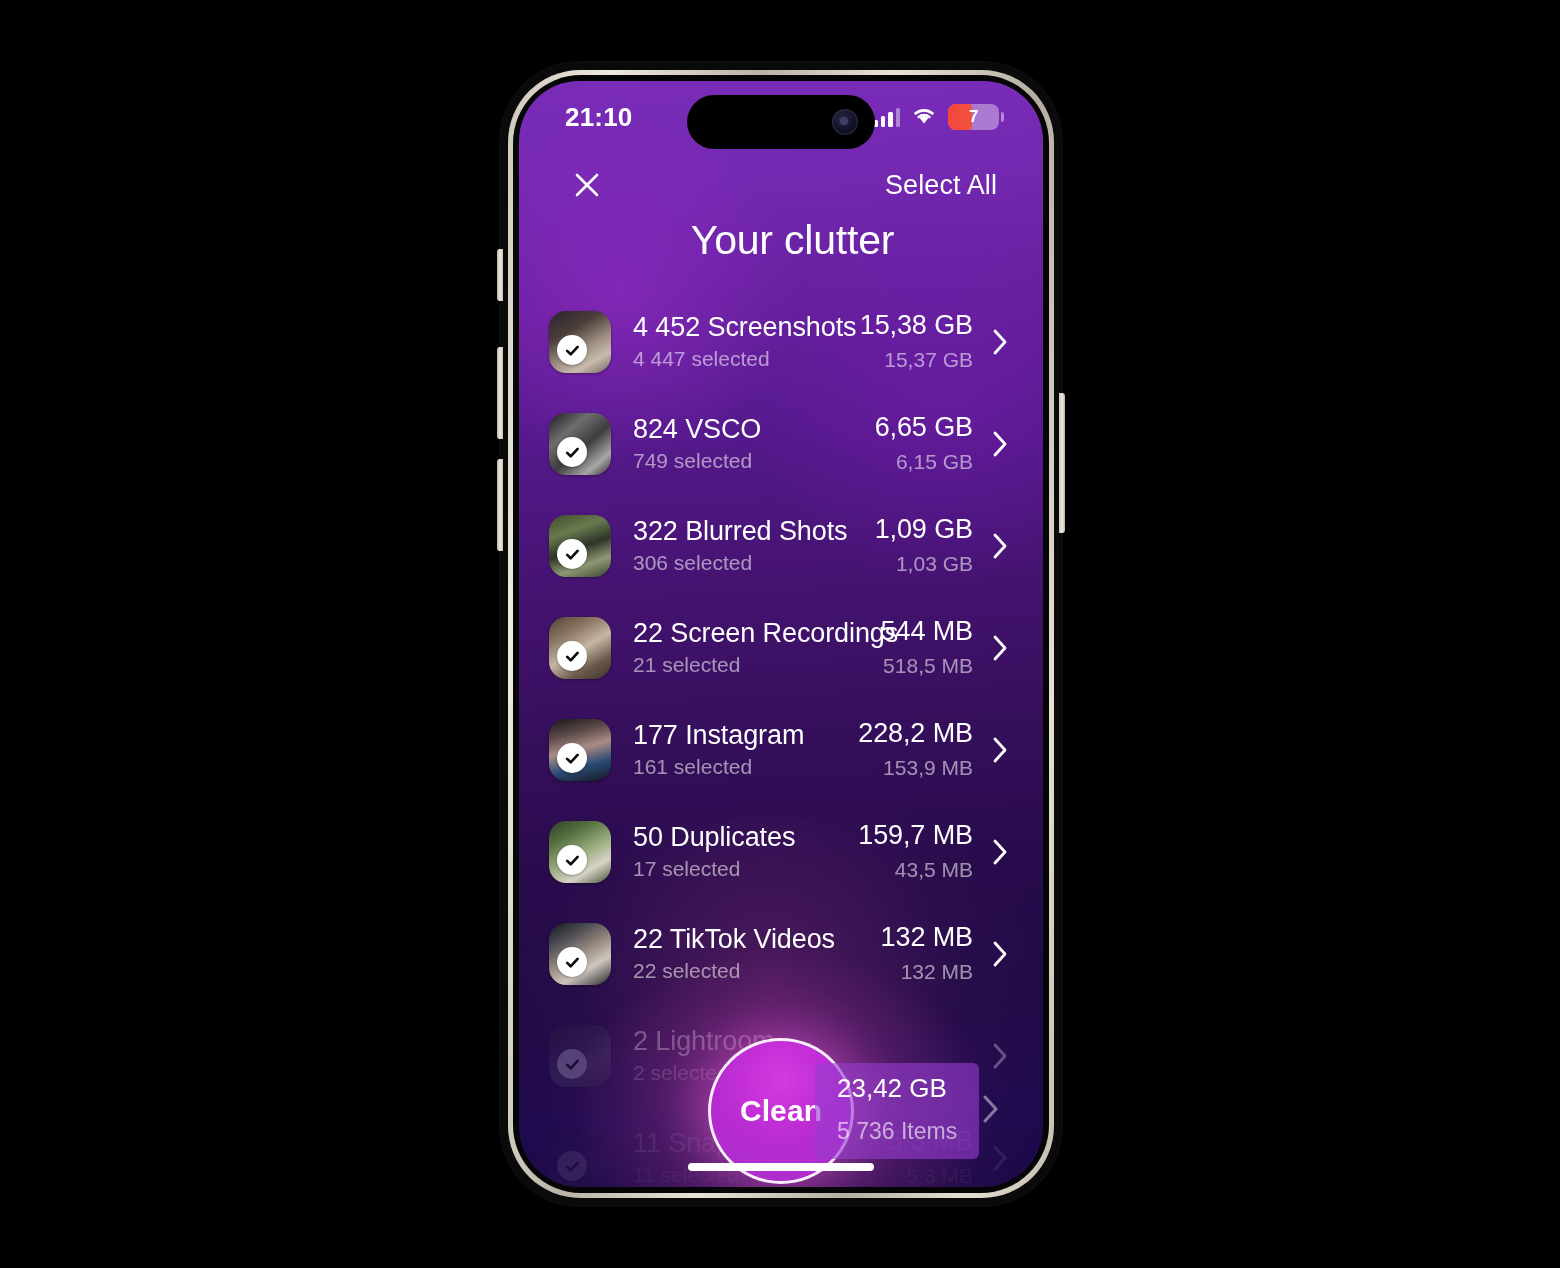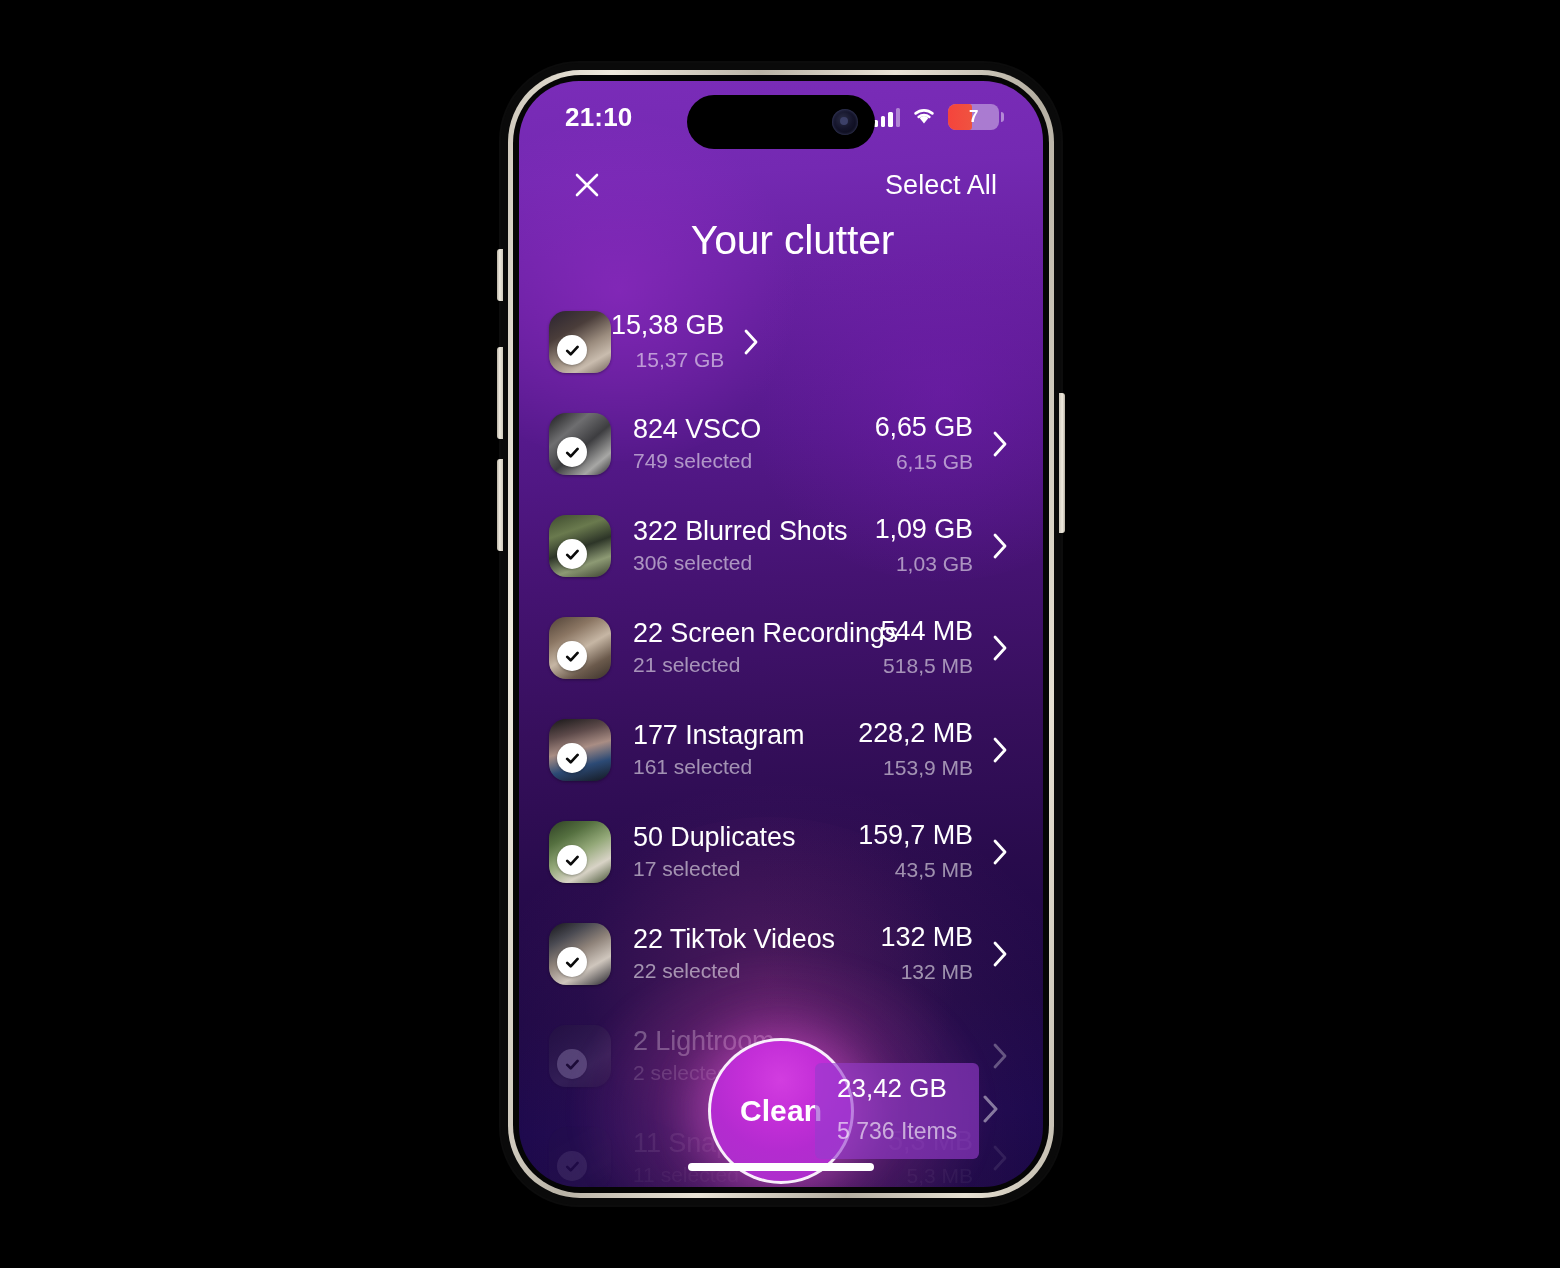--- a/index.html
+++ b/index.html
@@ -250,20 +250,24 @@
       <div id="list">
           <div class="row">
             <div class="thumb">
               <div class="img" style="background:linear-gradient(150deg,#2b2430 0%,#4a3d3a 32%,#9b8c7e 58%,#c9bcae 78%,#6f6258 100%)"></div>
               <div class="check">
                 <svg width="17" height="17" viewBox="0 0 17 17">
                   <path d="M3.2 8.9 L6.7 12.3 L13.6 4.9" stroke="#0b0b0b" stroke-width="2.7" fill="none" stroke-linecap="round" stroke-linejoin="round"></path>
                 </svg>
               </div>
             </div>
+            <div class="mid">
+              <div class="t1">4 452 Screenshots</div>
+              <div class="t2">4 447 selected</div>
+            </div>
             <div class="right">
               <div class="s1">15,38 GB</div>
               <div class="s2">15,37 GB</div>
             </div>
             <div class="chev">
               <svg width="17" height="28" viewBox="0 0 17 28">
                 <path d="M3 3 L13 14 L3 25" stroke="#fff" stroke-width="2.8" fill="none" stroke-linecap="round" stroke-linejoin="round"></path>
               </svg>
             </div>
           </div>

